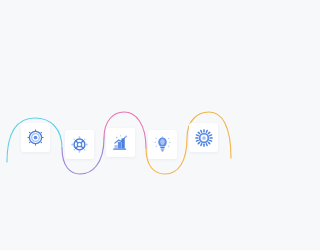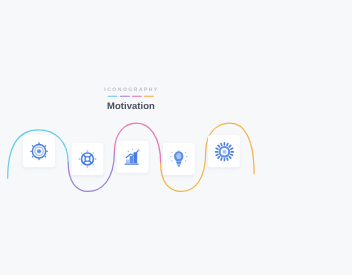--- a/index.html
+++ b/index.html
@@ -91,32 +91,20 @@
     align-items: center;
     justify-content: center;
   }
   .tile svg { display: block; }
 </style>
 </head>
 <body style="background: rgb(247, 248, 250);">
 
 <div id="banner">
 
-  <div class="header">
-    <div class="brand-kicker" style="color: rgb(185, 188, 198);">ICONOGRAPHY</div>
-
-    <div class="dash-row">
-      <span class="dash" style="background: rgb(94, 200, 232);"></span>
-      <span class="dash" style="background: rgb(155, 127, 212);"></span>
-      <span class="dash" style="background: rgb(232, 111, 174);"></span>
-      <span class="dash" style="background: rgb(242, 169, 59);"></span>
-    </div>
-
-    <div class="brand-title" style="color: rgb(74, 79, 94);">Motivation</div>
-  </div>
 
   <div class="wave-layer">
 
     <svg class="wave-svg" width="238" height="72" viewBox="0 0 238 72">
 
       <path id="seg-cyan" fill="none" stroke-linecap="round" d="M 7,58 C 7,24 20,14 35,14 C 50,14 62,24 62,44" stroke="#63cfe6" stroke-width="1.1"></path>
 
       <path id="seg-purple" fill="none" stroke-linecap="round" d="M 62,44 C 62,62 70,70 80,70 C 92,70 104,60 104,34" stroke="#9b84d6" stroke-width="1.1"></path>
 
       <path id="seg-pink" fill="none" stroke-linecap="round" d="M 104,34 C 104,16 114,8 124,8 C 136,8 146,20 146,44" stroke="#e576b3" stroke-width="1.1"></path>

